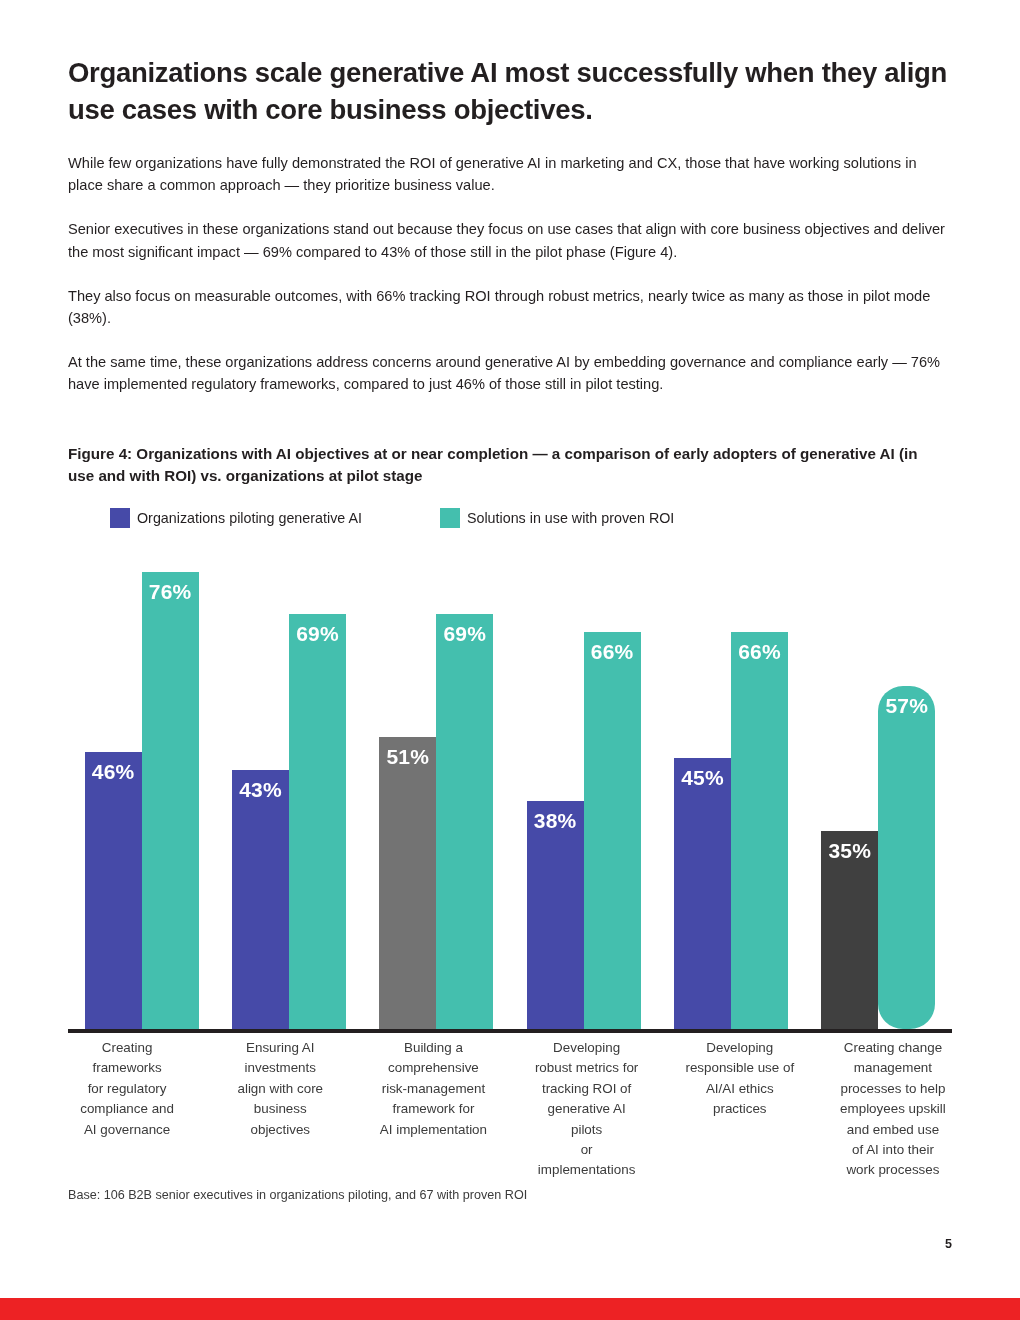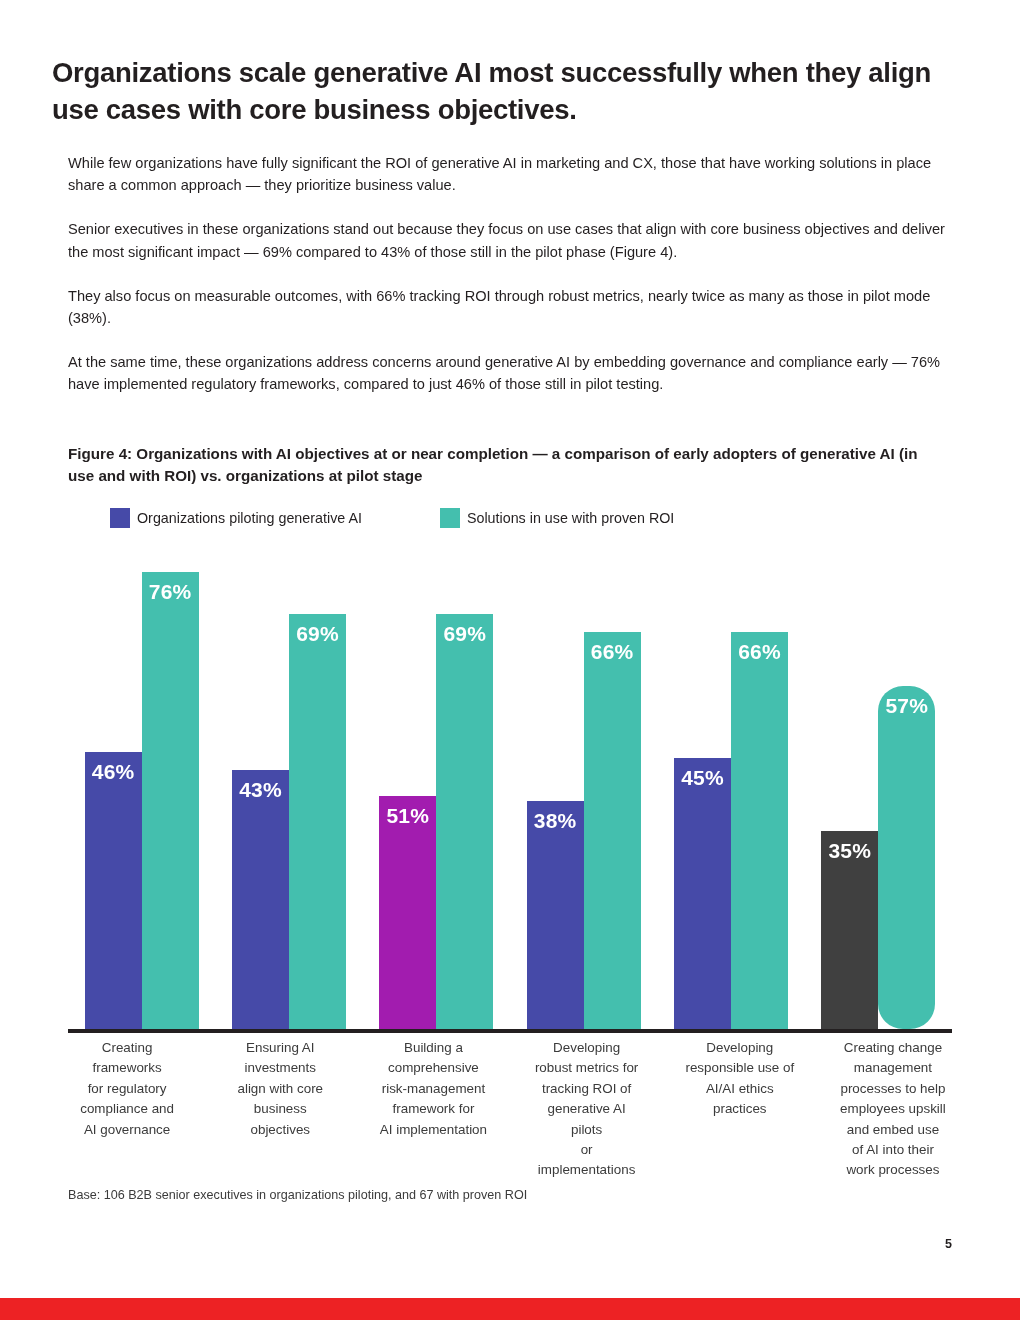--- a/index.html
+++ b/index.html
@@ -7,21 +7,21 @@
     width: 1020px; height: 1320px;
     background: #ffffff;
     font-family: "Liberation Sans", sans-serif;
     color: #231f20;
     overflow: hidden;
   }
   .page { position: relative; width: 1020px; height: 1320px; background:#fff; }
 
   
   .headline {
-    position: absolute; left: 52px; top: 55px; width: 880px;
+    position: absolute; left: 68px; top: 55px; width: 880px;
     font-size: 27.5px; font-weight: bold; line-height: 1.33;
     letter-spacing: -0.3px; color: #231f20;
   }
 
   
   .body-block { position: absolute; left: 68px; top: 152px; width: 882px; }
   .para {
     font-size: 14.6px; line-height: 1.52; color: #231f20;
     margin-bottom: 22px;
   }
@@ -99,21 +99,21 @@
   }
 </style>
 </head>
 <body>
 
 <div class="page">
 
   <h1 class="headline">Organizations scale generative AI most successfully when they align use cases with core business objectives.</h1>
 
   <div class="body-block">
-    <p class="para">While few organizations have fully significant the ROI of generative AI in marketing and CX, those that have working solutions in place share a common approach — they prioritize business value.</p>
+    <p class="para">While few organizations have fully demonstrated the ROI of generative AI in marketing and CX, those that have working solutions in place share a common approach — they prioritize business value.</p>
     <p class="para">Senior executives in these organizations stand out because they focus on use cases that align with core business objectives and deliver the most significant impact —  69% compared to 43% of those still in the pilot phase (Figure 4).</p>
     <p class="para">They also focus on measurable outcomes, with 66% tracking ROI through robust metrics, nearly twice as many as those in pilot mode (38%).</p>
     <p class="para">At the same time, these organizations address concerns around generative AI by embedding governance and compliance early — 76% have implemented regulatory frameworks, compared to just 46% of those still in pilot testing.</p>
   </div>
 
   <div class="fig-caption">Figure 4: Organizations with AI objectives at or near completion — a comparison of early adopters of generative AI (in use and with ROI) vs. organizations at pilot stage</div>
 
   <div class="legend">
     <div class="legend-item">
       <span class="swatch" style="background: rgb(70, 74, 168);"></span>
@@ -137,21 +137,21 @@
         </div>
         <div class="group">
           <div class="bar" style="background: rgb(70, 74, 168); height: 258.537px;">
             <span class="val">43%</span>
           </div>
           <div class="bar" style="background: rgb(68, 191, 174); height: 414.863px;">
             <span class="val">69%</span>
           </div>
         </div>
         <div class="group">
-          <div class="bar" style="background: #a21caf; height: 233px;">
+          <div class="bar" style="background: #737373; height: 292px;">
             <span class="val">51%</span>
           </div>
           <div class="bar" style="background: rgb(68, 191, 174); height: 414.863px;">
             <span class="val">69%</span>
           </div>
         </div>
         <div class="group">
           <div class="bar" style="background: rgb(70, 74, 168); height: 228.475px;">
             <span class="val">38%</span>
           </div>

